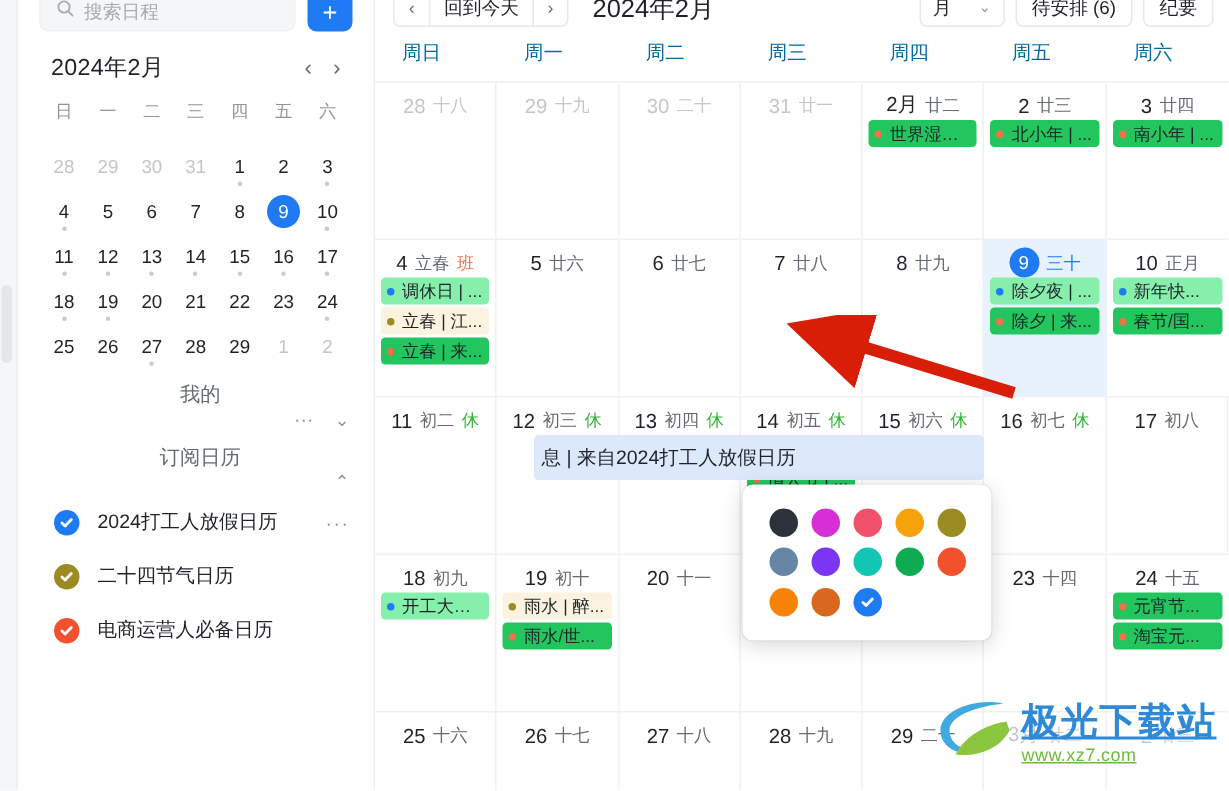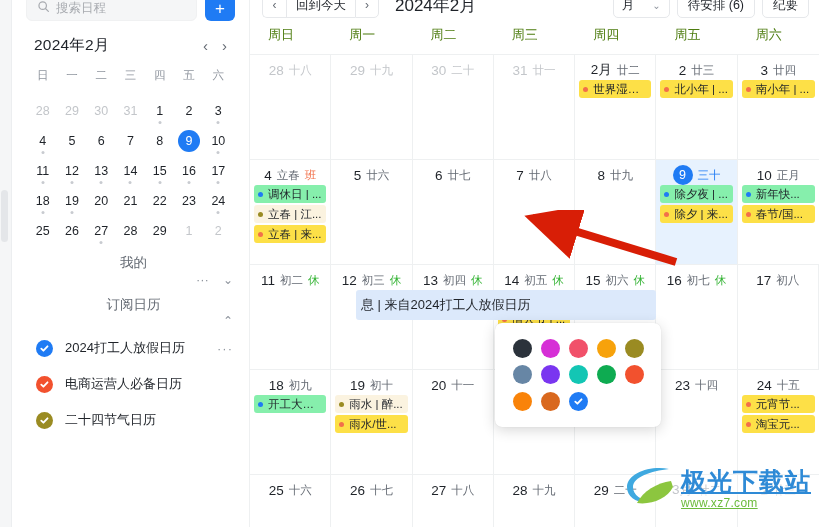--- a/index.html
+++ b/index.html
@@ -121,21 +121,21 @@
     display: flex; align-items: center; gap: 18px; padding: 0 8px;
     font-size: 12.5px; color: #1f2329;
   }
   .tb-select .cd { color: #8f959e; font-size: 10px; }
 
   .dow-row {
     display: grid; grid-template-columns: repeat(7, 1fr);
     height: 38px; align-items: center; padding-left: 0;
   }
   .dow {
-    font-size: 13px; color: #4d7c0f; padding-left: 18px;
+    font-size: 13px; color: #0369a1; padding-left: 18px;
   }
 
   .weeks { border-top: 1px solid #eef0f1; }
   .week {
     display: grid; grid-template-columns: repeat(7, 1fr);
     height: 105px; border-bottom: 1px solid #eef0f1;
   }
   .day {
     border-right: 1px solid #eef0f1; position: relative;
     padding: 5px 4px 0 4px; overflow: hidden;
@@ -159,21 +159,21 @@
   .day.today-col .dlunar { color: #1f7bf4; }
 
   .ev {
     display: flex; align-items: center; gap: 5px;
     height: 18px; border-radius: 3px; padding: 0 4px; margin-bottom: 2px;
     font-size: 11.5px; color: #1f2329; white-space: nowrap; overflow: hidden;
   }
   .ev .bullet { width: 5px; height: 5px; border-radius: 50%; flex: 0 0 5px; }
   .ev .etxt { overflow: hidden; text-overflow: ellipsis; }
   .ev.blue { background: #86efac; } .ev.blue .bullet { background: #1f7bf4; }
-  .ev.orange { background: #fde047; } .ev.orange .bullet { background: #f2704a; }
+  .ev.orange { background: #22c55e; } .ev.orange .bullet { background: #f2704a; }
   .ev.olive { background: #fbf3e0; } .ev.olive .bullet { background: #9a8b22; }
 
   .ev-span {
     position: absolute; height: 30px; border-radius: 3px; padding: 0 5px;
     font-size: 13px; color: #1f2329; display: flex; align-items: center; gap: 5px;
     white-space: nowrap; overflow: hidden;
   }
 
   
   .picker {
@@ -389,34 +389,34 @@
         <div class="cal-item">
           <span class="cal-check" style="background: rgb(31, 123, 244);">
             <svg viewBox="0 0 12 12" fill="none" stroke="#fff" stroke-width="2" stroke-linecap="round" stroke-linejoin="round">
               <path d="M2.5 6.2 L4.8 8.4 L9.3 3.6"></path>
             </svg>
           </span>
           <span class="cal-name">2024打工人放假日历</span>
           <span class="cal-more">···</span>
         </div>
         <div class="cal-item">
+          <span class="cal-check" style="background: rgb(154, 139, 34);">
+            <svg viewBox="0 0 12 12" fill="none" stroke="#fff" stroke-width="2" stroke-linecap="round" stroke-linejoin="round">
+              <path d="M2.5 6.2 L4.8 8.4 L9.3 3.6"></path>
+            </svg>
+          </span>
+          <span class="cal-name">二十四节气日历</span>
+        </div>
+        <div class="cal-item">
           <span class="cal-check" style="background: rgb(242, 81, 46);">
             <svg viewBox="0 0 12 12" fill="none" stroke="#fff" stroke-width="2" stroke-linecap="round" stroke-linejoin="round">
               <path d="M2.5 6.2 L4.8 8.4 L9.3 3.6"></path>
             </svg>
           </span>
           <span class="cal-name">电商运营人必备日历</span>
-        </div>
-        <div class="cal-item">
-          <span class="cal-check" style="background: rgb(154, 139, 34);">
-            <svg viewBox="0 0 12 12" fill="none" stroke="#fff" stroke-width="2" stroke-linecap="round" stroke-linejoin="round">
-              <path d="M2.5 6.2 L4.8 8.4 L9.3 3.6"></path>
-            </svg>
-          </span>
-          <span class="cal-name">二十四节气日历</span>
         </div>
       </div>
   </div>
 
   <div class="main">
 
     <div class="toolbar">
       <div class="grp">
         <div class="tb-btn tb-icon">‹</div>
         <div class="tb-btn tb-today">回到今天</div>

